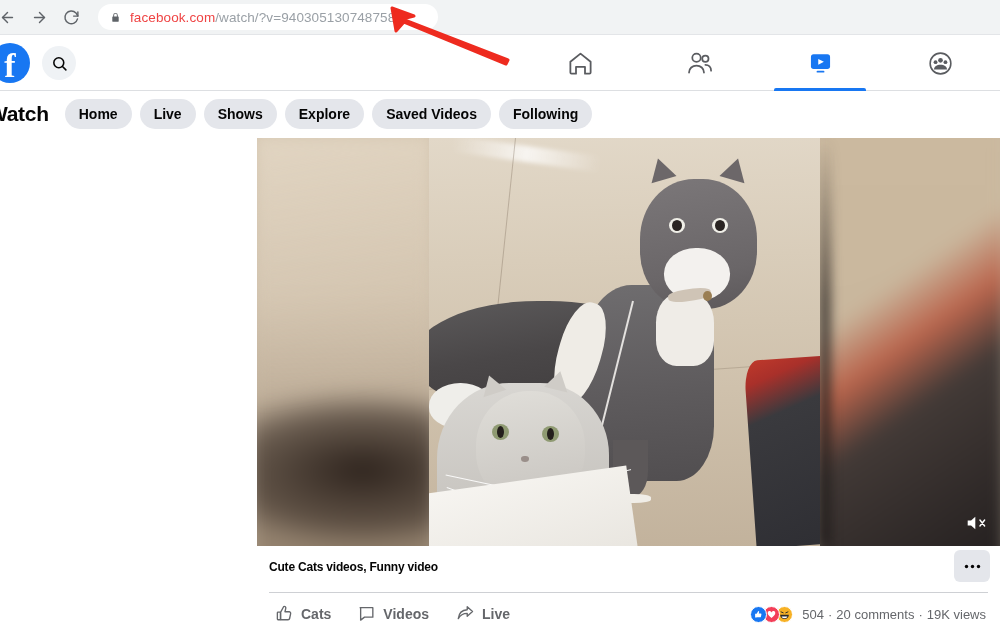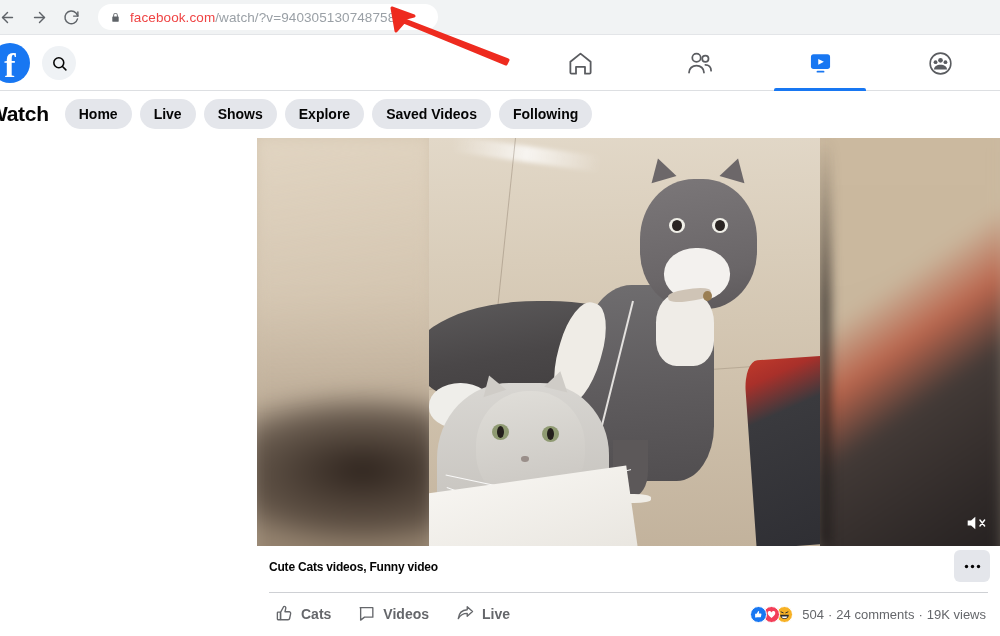--- a/index.html
+++ b/index.html
@@ -587,19 +587,19 @@
           <svg width="13" height="13" viewBox="0 0 24 24">
             <circle cx="12" cy="12" r="11" fill="#f7b125"></circle>
             <path d="M4 12.5 h16 a8 8 0 0 1-16 0z" fill="#2a2a2a"></path>
             <path d="M6.5 15.5 h11 a6 6 0 0 1-11 0z" fill="#fff"></path>
             <path d="M5.6 7.2 l4 1.6 M18.4 7.2 l-4 1.6" stroke="#2a2a2a" stroke-width="1.8" stroke-linecap="round" fill="none"></path>
           </svg>
         </div>
       </div>
       <span class="stats-text">504</span>
       <span>·</span>
-      <span>24 comments</span>
+      <span>20 comments</span>
       <span>·</span>
       <span>19K views</span>
     </div>
 
   </div>
 </div>
 
 </body></html>

